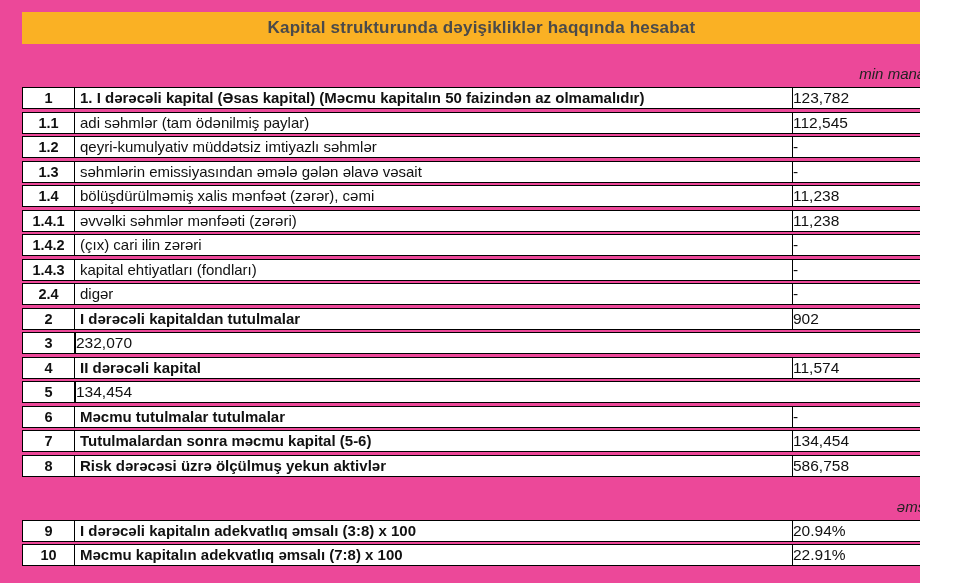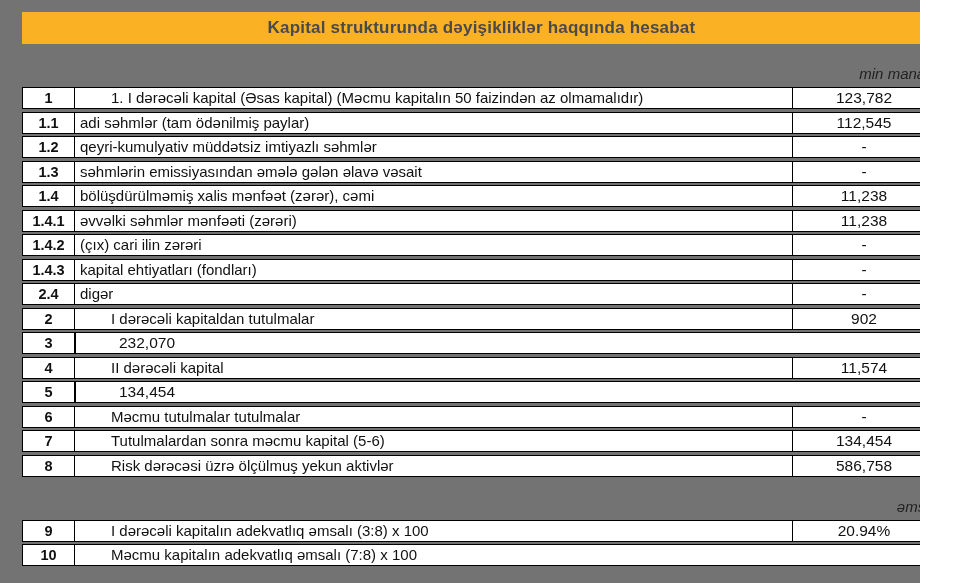--- a/index.html
+++ b/index.html
@@ -3,21 +3,21 @@
 <meta charset="utf-8">
 <style>
   :root{
     --header-bg:#FAB124;
     --header-text:#4A4A4A;
     --border-color:#000000;
     --text-color:#111111;
   }
   html,body{margin:0;padding:0;background:#ffffff;}
   .page{
-    width:920px;height:583px;background:#737373;
+    width:920px;height:583px;background:#ec4899;
     font-family:"Liberation Sans",sans-serif;color:var(--text-color);
     box-sizing:border-box;padding:12px 25px 0 22px;overflow:hidden;
   }
   .title-bar{
     width:919px;height:32px;background:var(--header-bg);
     display:flex;align-items:center;justify-content:center;
   }
   .title-bar span{
     font-size:17px;font-weight:bold;color:var(--header-text);letter-spacing:0.2px;
   }
@@ -32,24 +32,24 @@
   }
   .c1{
     width:52px;flex:0 0 52px;border-right:1.5px solid var(--border-color);
     text-align:center;font-weight:bold;font-size:14.5px;line-height:20px;
     box-sizing:border-box;
   }
   .c2{
     flex:1 1 auto;padding-left:5px;font-size:15px;line-height:20px;
     white-space:nowrap;overflow:hidden;
   }
-  .c2.bold{font-weight:normal;margin-left:31px;}
+  .c2.bold{font-weight:bold;}
   .c3{
     width:148px;flex:0 0 148px;border-left:1.5px solid var(--border-color);
-    text-align:center;padding-right:5px;font-size:15.5px;line-height:20px;
+    text-align:left;padding-right:5px;font-size:15.5px;line-height:20px;
     box-sizing:border-box;
   }
 </style>
 </head>
 <body>
 
 <div class="page">
 
   <div class="title-bar">
     <span>Kapital strukturunda dəyişikliklər haqqında hesabat</span>
@@ -158,16 +158,17 @@
   <div class="tbl">
   <div class="row">
     <div class="c1">9</div>
     <div class="c2 bold">I dərəcəli kapitalın adekvatlıq əmsalı (3:8) x 100</div>
     <div class="c3">20.94%</div>
   </div>
 
   <div class="row">
     <div class="c1">10</div>
     <div class="c2 bold">Məcmu kapitalın adekvatlıq əmsalı (7:8) x 100</div>
+    <div class="c3">22.91%</div>
   </div>
 </div>
 
 </div>
 
 </body></html>

